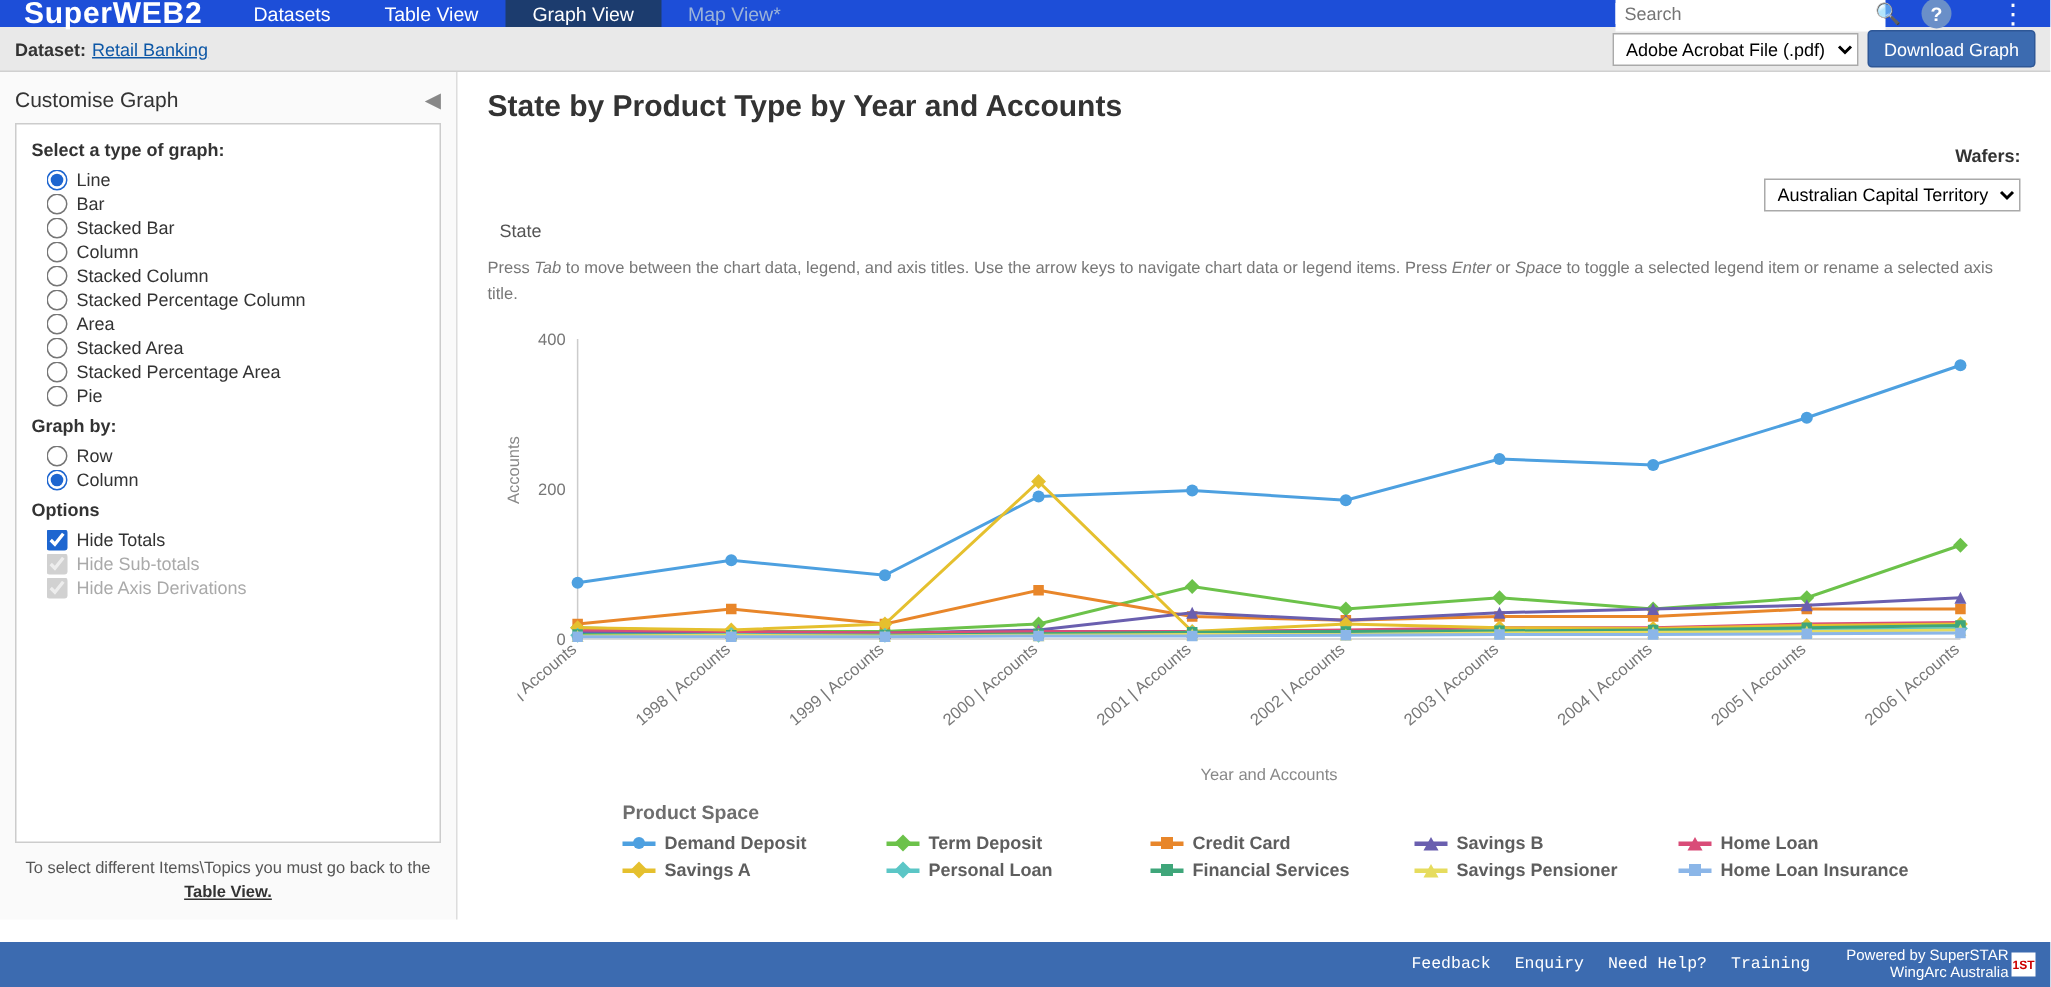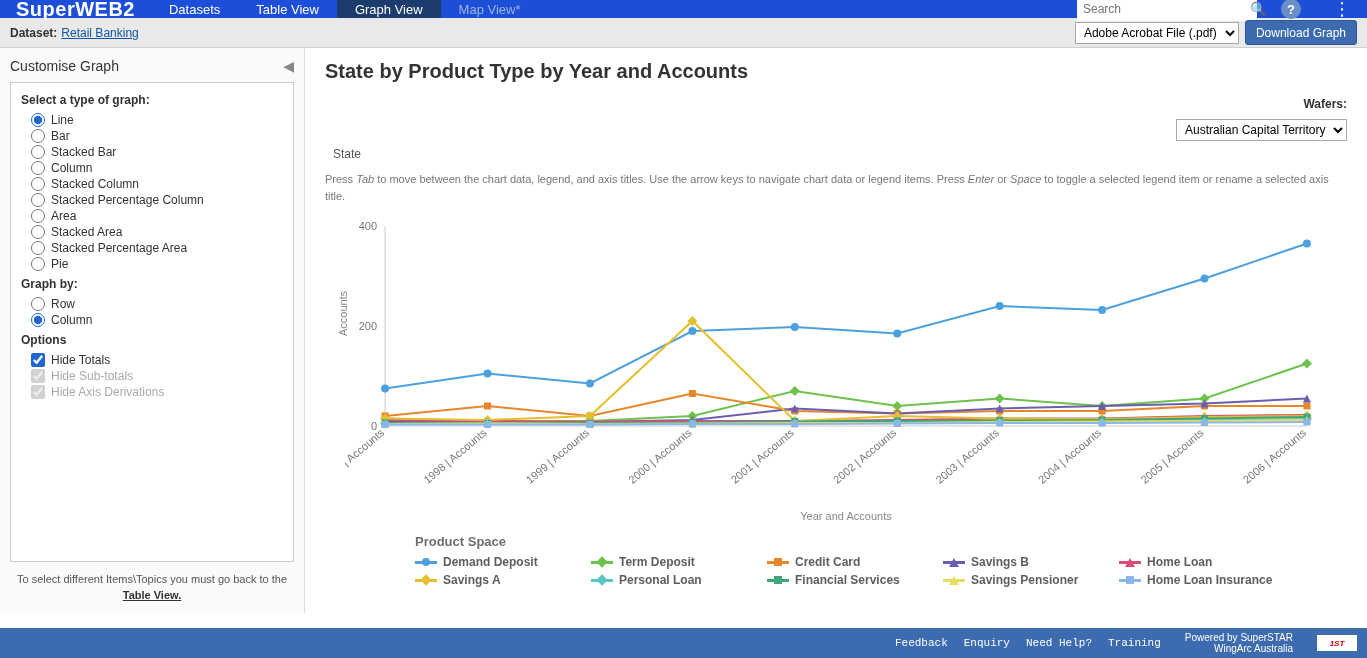--- a/index.html
+++ b/index.html
@@ -69,21 +69,21 @@
 .legend-mark .dot { width: 8px; height: 8px; border-radius: 50%; position: absolute; }
 .legend-mark .dia { width: 8px; height: 8px; transform: rotate(45deg); position: absolute; }
 .legend-mark .sq { width: 8px; height: 8px; position: absolute; }
 .legend-mark .tri { width: 0; height: 0; border-left: 5px solid transparent; border-right: 5px solid transparent; border-bottom: 9px solid; position: absolute; }
 
 
 .footer { position: absolute; bottom: 0; left: 0; right: 0; background: #3c6bb0; color: #fff; height: 30px; display: flex; align-items: center; padding: 0 10px; font-size: 11px; }
 .footer-links { margin-left: auto; display: flex; gap: 16px; font-family: Liberation Mono, monospace; }
 .footer-links a { color: #fff; cursor: pointer; }
 .footer-credit { margin-left: 24px; text-align: right; line-height: 1.1; font-size: 10px; }
-.footer-logo { width: 40px; height: 16px; background: #fff; margin-left: 24px; font-size: 8px; color: #c00; display: flex; align-items: center; justify-content: center; font-style: italic; font-weight: bold; }
+.footer-logo { width: 16px; height: 16px; background: #fff; margin-left: 2px; font-size: 8px; color: #c00; display: flex; align-items: center; justify-content: center; font-weight: bold; }
 </style>
 </head>
 <body>
 
 <div class="topnav">
   <div class="brand">SuperWEB2</div>
   <div class="navtabs" id="navtabs">
       <div class="navtab">Datasets</div>
       <div class="navtab">Table View</div>
       <div class="navtab active">Graph View</div>

